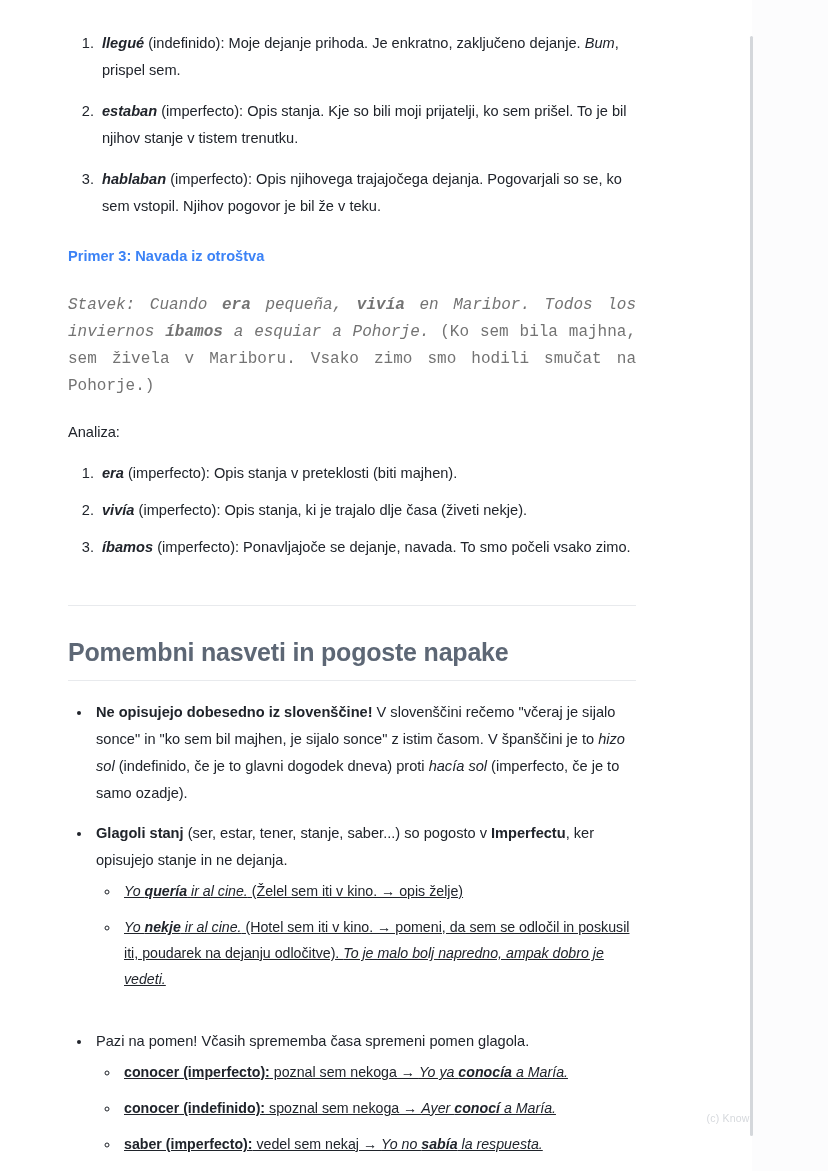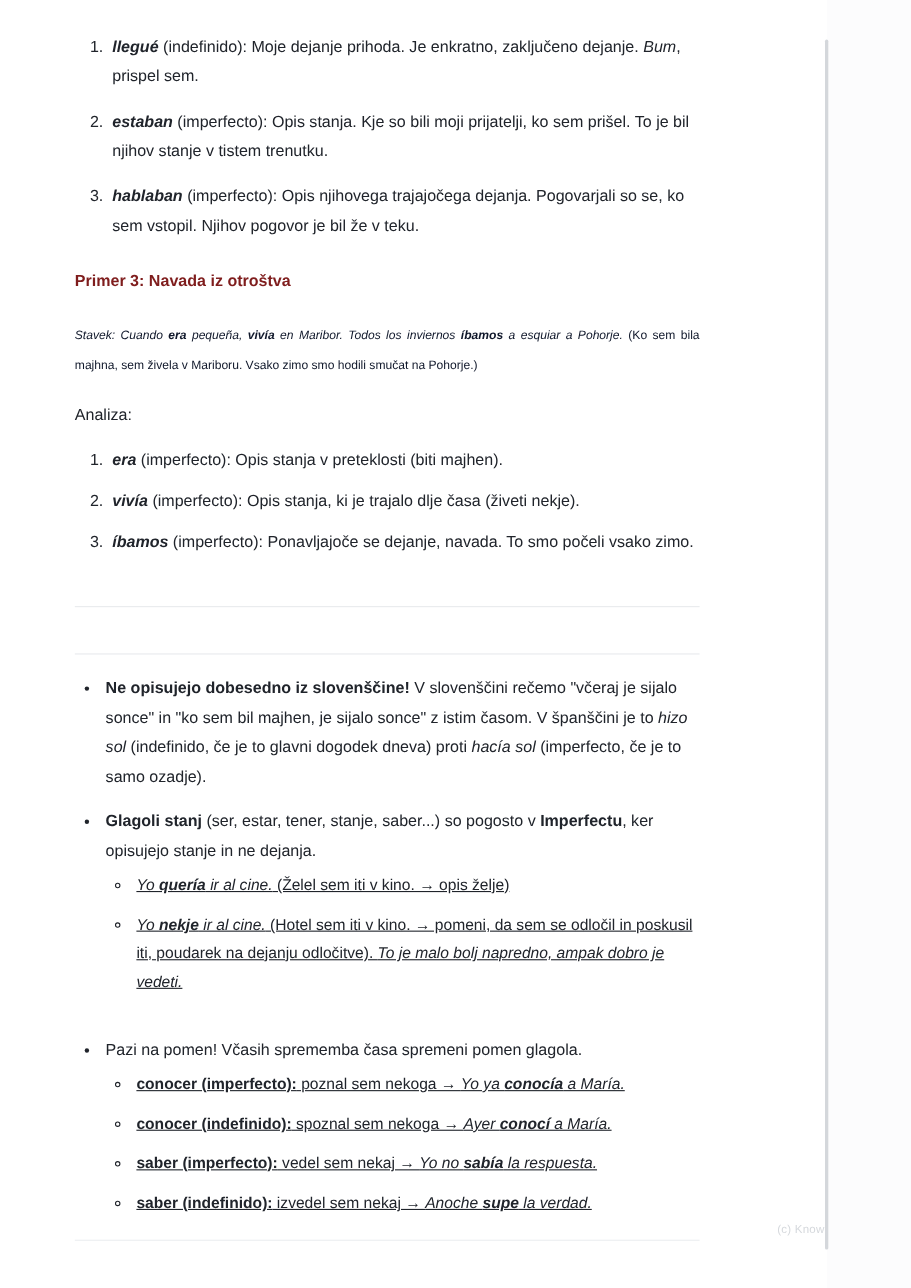--- a/index.html
+++ b/index.html
@@ -80,33 +80,34 @@
 
   b, strong { font-weight: bold; }
   i, em { font-style: italic; }
 
   .bi { font-weight: bold; font-style: italic; }
 
   
   .sub-head {
     font-size: 14.6px;
     font-weight: bold;
-    color: #7f1d1d;
+    color: #3b82f6;
     line-height: 24px;
     margin: 0;
   }
 
   
   .example {
-    font-size: 11px;
+    font-size: 16px;
     line-height: 27px;
     font-style: italic;
     text-align: justify;
-    color: #0f172a;
-    margin: 0;
+    color: #737373;
+    margin: 0;
+    font-family: Liberation Mono, monospace;
   }
   .example .rom { font-style: normal; }
 
   .analiza {
     font-size: 14.6px;
     line-height: 24px;
     color: #20242b;
     margin: 0;
   }
 
@@ -223,20 +224,21 @@
         <span class="bi">íbamos</span><span>&nbsp;</span><span>(imperfecto)</span><span>: Ponavljajoče se dejanje, navada. To smo počeli vsako zimo.</span>
       </li>
     </ol>
 
     <div class="sp-34"></div>
 
     <hr class="rule">
 
     <div class="sp-30"></div>
 
+    <h2 class="section-title">Pomembni nasveti in pogoste napake</h2>
 
     <div class="sp-12"></div>
 
     <hr class="rule">
 
     <div class="sp-18"></div>
 
     <ul class="bul-list">
 
       <li>

